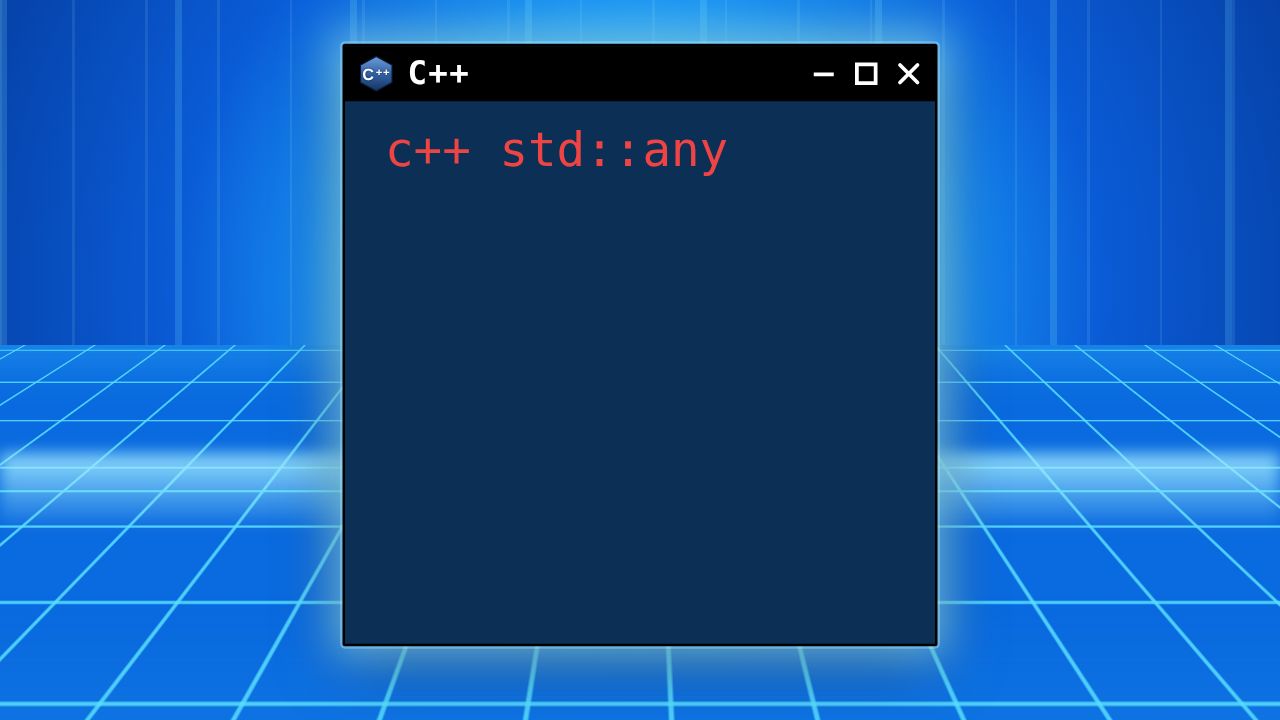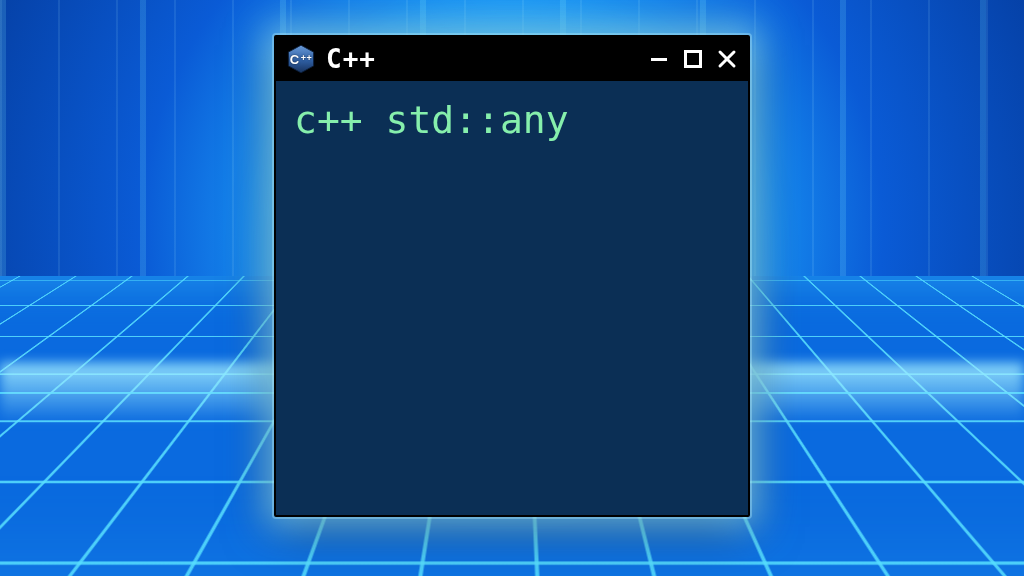--- a/index.html
+++ b/index.html
@@ -82,22 +82,22 @@
   .logo-text{
     position:absolute;inset:0;display:flex;align-items:center;justify-content:center;
     color:#fff;font:700 13px/1 "Arial",sans-serif;letter-spacing:.5px;
     text-shadow:0 0 2px rgba(0,0,0,.6);
   }
   .logo-text .pp{font-size:9px;position:relative;top:-1px;margin-left:1px;}
 
   
   .content{
     position:absolute;left:0;right:0;top:44px;bottom:0;
-    padding:16px 18px;
-    color:#86efac;
+    padding:16px 32px;
+    color:#ef4444;
     font-size:38px;line-height:1.25;font-weight:500;
     font-family:"DejaVu Sans Mono","Consolas",monospace;
     white-space:pre;
   }
 </style>
 </head>
 <body>
 
 <div class="bg">
   <div class="floor"></div>

